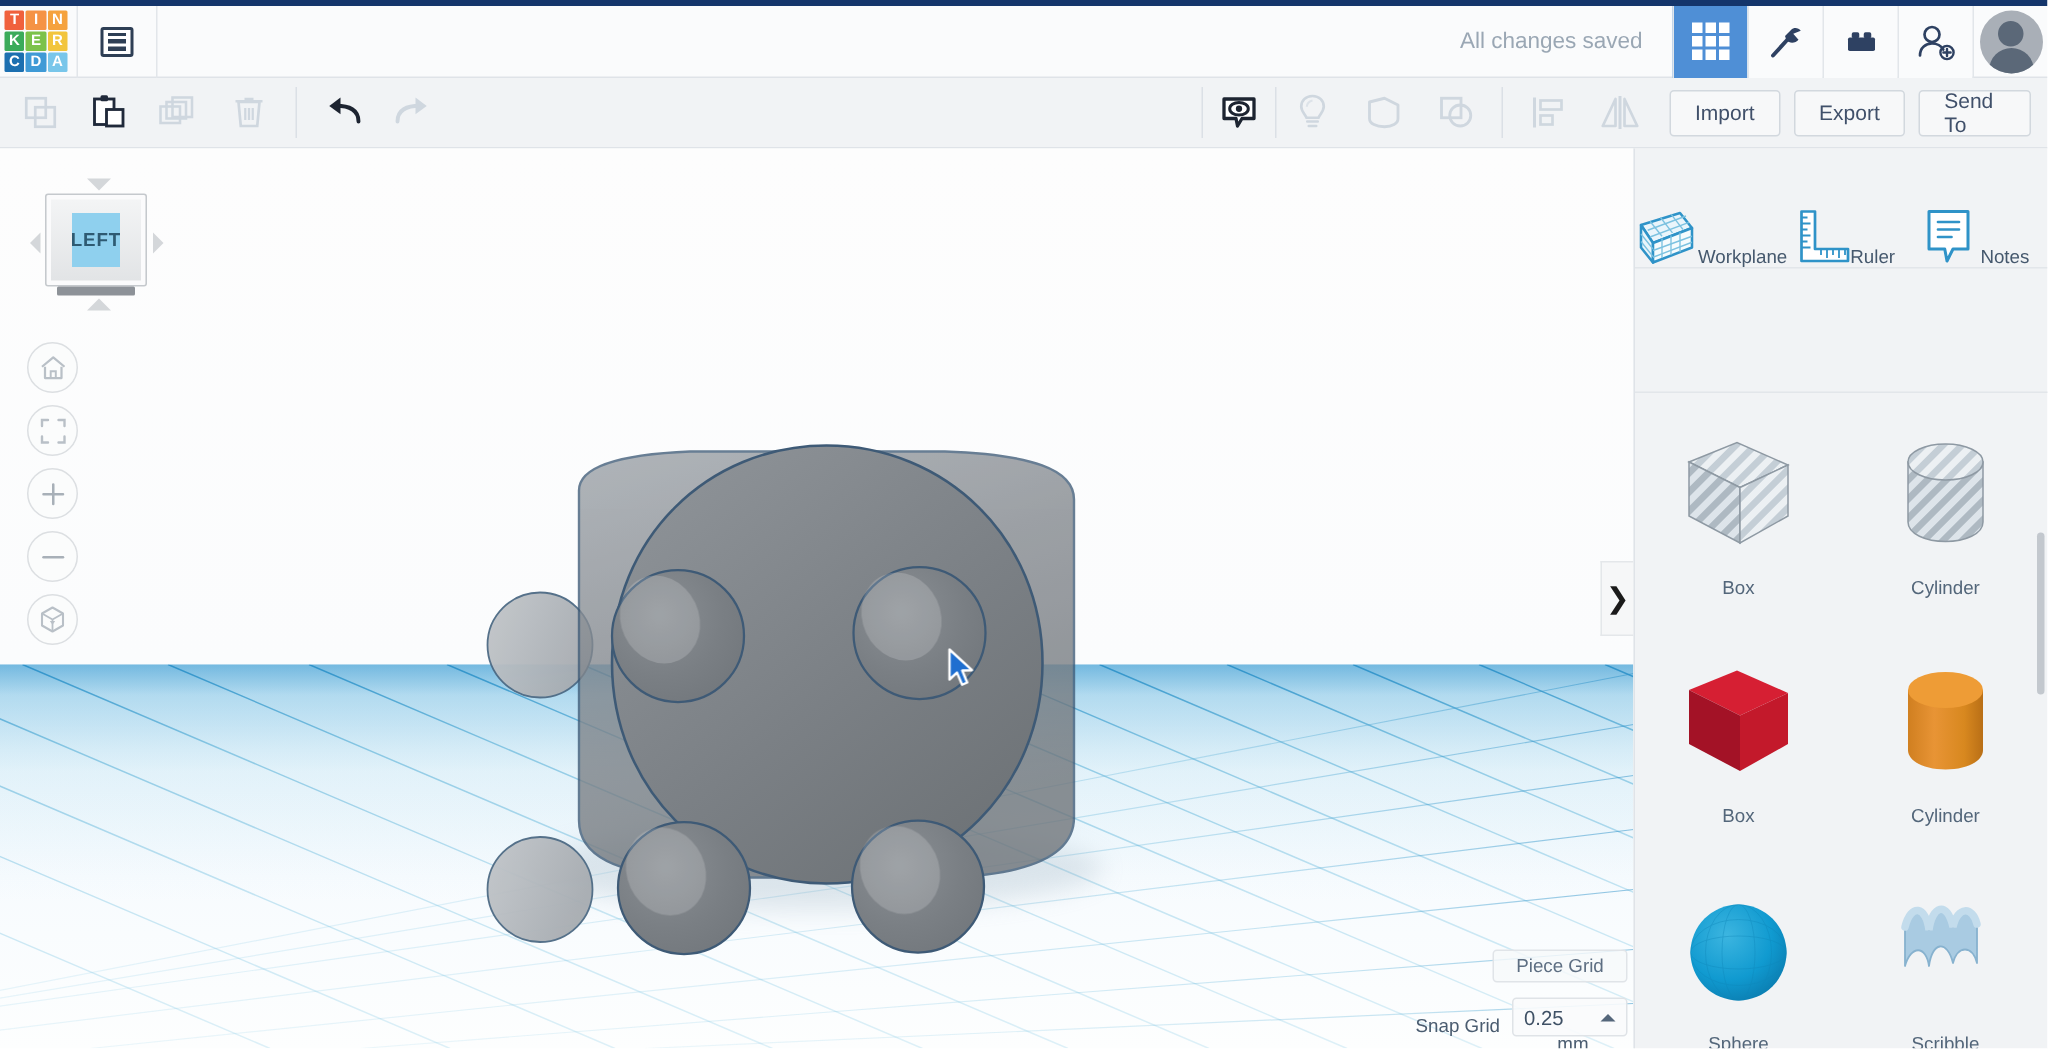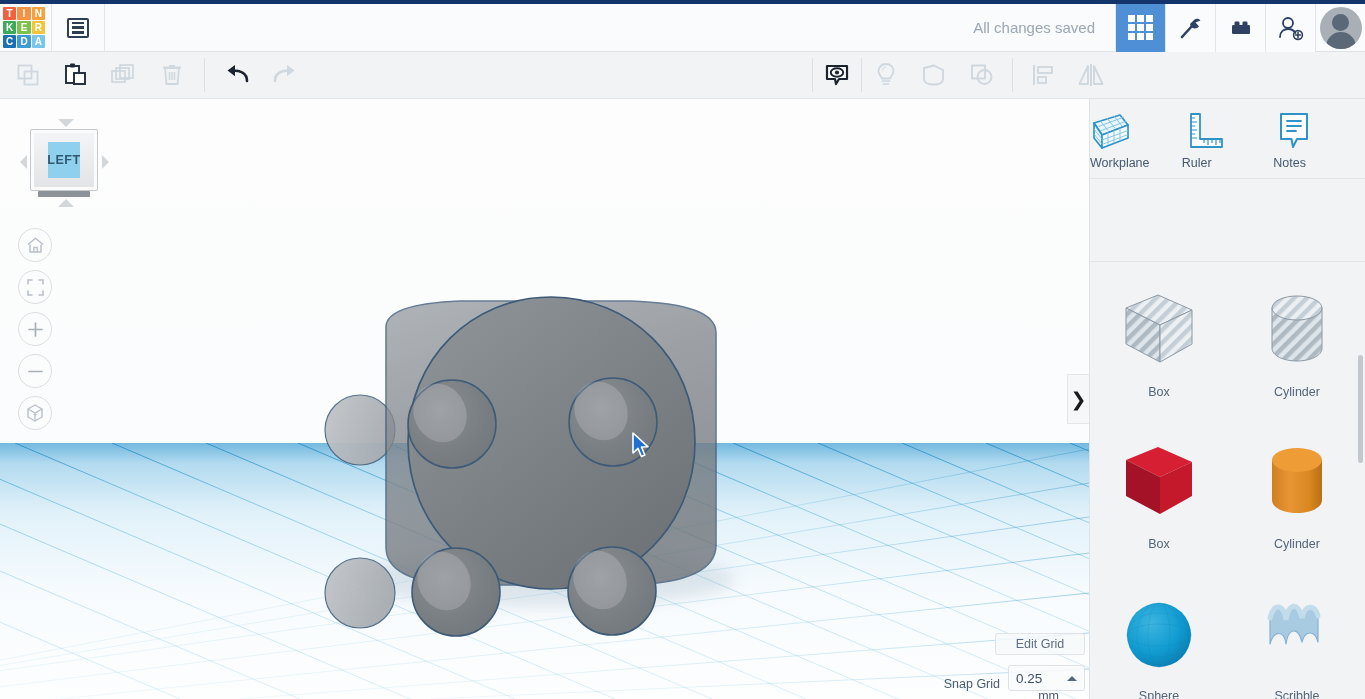--- a/index.html
+++ b/index.html
@@ -190,21 +190,21 @@
 
   
   .panel {
     position: absolute; top: 99px; right: 0; width: 276px; height: 600px;
     background: #f1f3f5; border-left: 1px solid #dfe3e8;
   }
   .panel-tools {
     display: flex; height: 80px; padding-top: 12px; border-bottom: 1px solid #e2e6ea;
   }
   .panel-tool {
-    flex: 1; display: flex; flex-direction: column; align-items: flex-start; cursor: pointer;
+    flex: 1; display: flex; flex-direction: row; align-items: flex-end; cursor: pointer;
   }
   .panel-tool .lbl { font-size: 12.5px; color: #45586d; margin-top: 5px; }
   .shape-select {
     margin: 14px 12px 0 12px; height: 54px; background: #fff;
     border: 1px solid #e0e4e8; border-radius: 3px;
     padding: 6px 12px; position: relative; cursor: pointer;
   }
   .shape-select .cat { font-size: 11.5px; color: #6a7c8e; }
   .shape-select .val { font-size: 16px; color: #3c4e63; margin-top: 1px; }
   .shape-select .caret {
@@ -404,20 +404,25 @@
 
     <div class="tb-btn">
       <svg width="30" height="28" viewBox="0 0 30 28">
         <path d="M12 5 L12 23 L3.5 23 Z" fill="none" stroke="#cfd7df" stroke-width="1.8" stroke-linejoin="round"></path>
         <path d="M18 5 L18 23 L26.5 23 Z" fill="none" stroke="#cfd7df" stroke-width="1.8" stroke-linejoin="round"></path>
         <path d="M15 3 v22" stroke="#cfd7df" stroke-width="2"></path>
       </svg>
     </div>
   </div>
 
+  <div class="tb-right">
+    <div class="tb-txtbtn">Import</div>
+    <div class="tb-txtbtn">Export</div>
+    <div class="tb-txtbtn">Send To</div>
+  </div>
 </div>
 
 <div class="canvas">
 
   <div class="sky"></div>
 
   <div class="ground">
     <div class="gridlines">
       <svg width="1089" height="256" viewBox="0 0 1089 256">
         <defs>
@@ -589,21 +594,21 @@
   <div class="navbtn" style="top:297px;">
     <svg width="20" height="20" viewBox="0 0 20 20">
       <path d="M10 2 L17 6 V14 L10 18 L3 14 V6 Z" fill="none" stroke="#b9c0c7" stroke-width="1.4" stroke-linejoin="round"></path>
       <path d="M3 6 L10 10 L17 6 M10 10 V18" fill="none" stroke="#b9c0c7" stroke-width="1.2"></path>
       <path d="M10 13.5 L8.2 11 h3.6 Z" fill="#b9c0c7"></path>
     </svg>
   </div>
 
   <div class="collapse-handle">❯</div>
 
-  <div class="edit-grid-btn">Edit Grid</div>
+  <div class="edit-grid-btn">Piece Grid</div>
   <div class="snapgrid-row">
     <span class="snapgrid-label">Snap Grid</span>
     <div class="snapgrid-sel">
       <span>0.25</span>
       <span class="caret"></span>
     </div>
   </div>
   <div class="snapgrid-unit">mm</div>
 </div>
 

